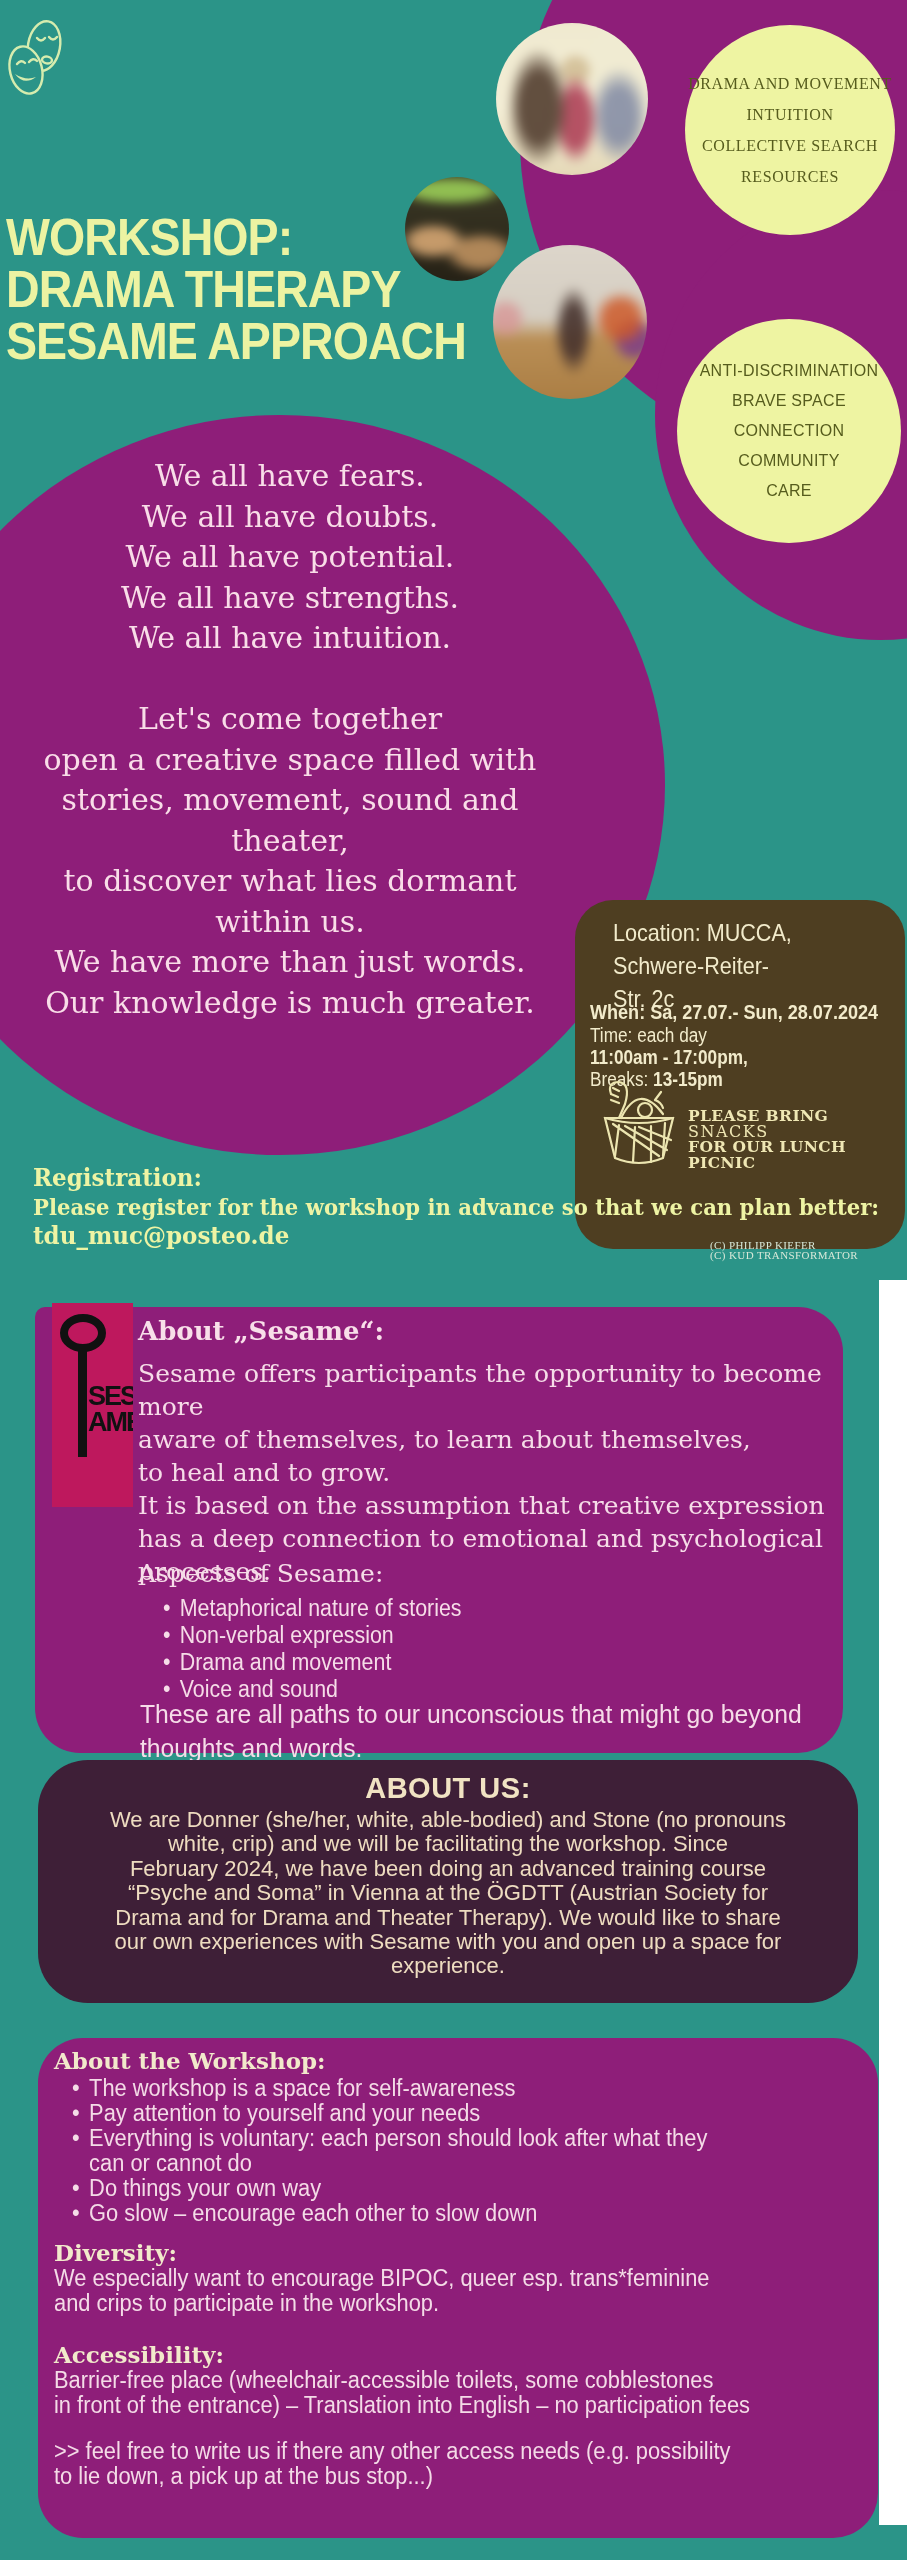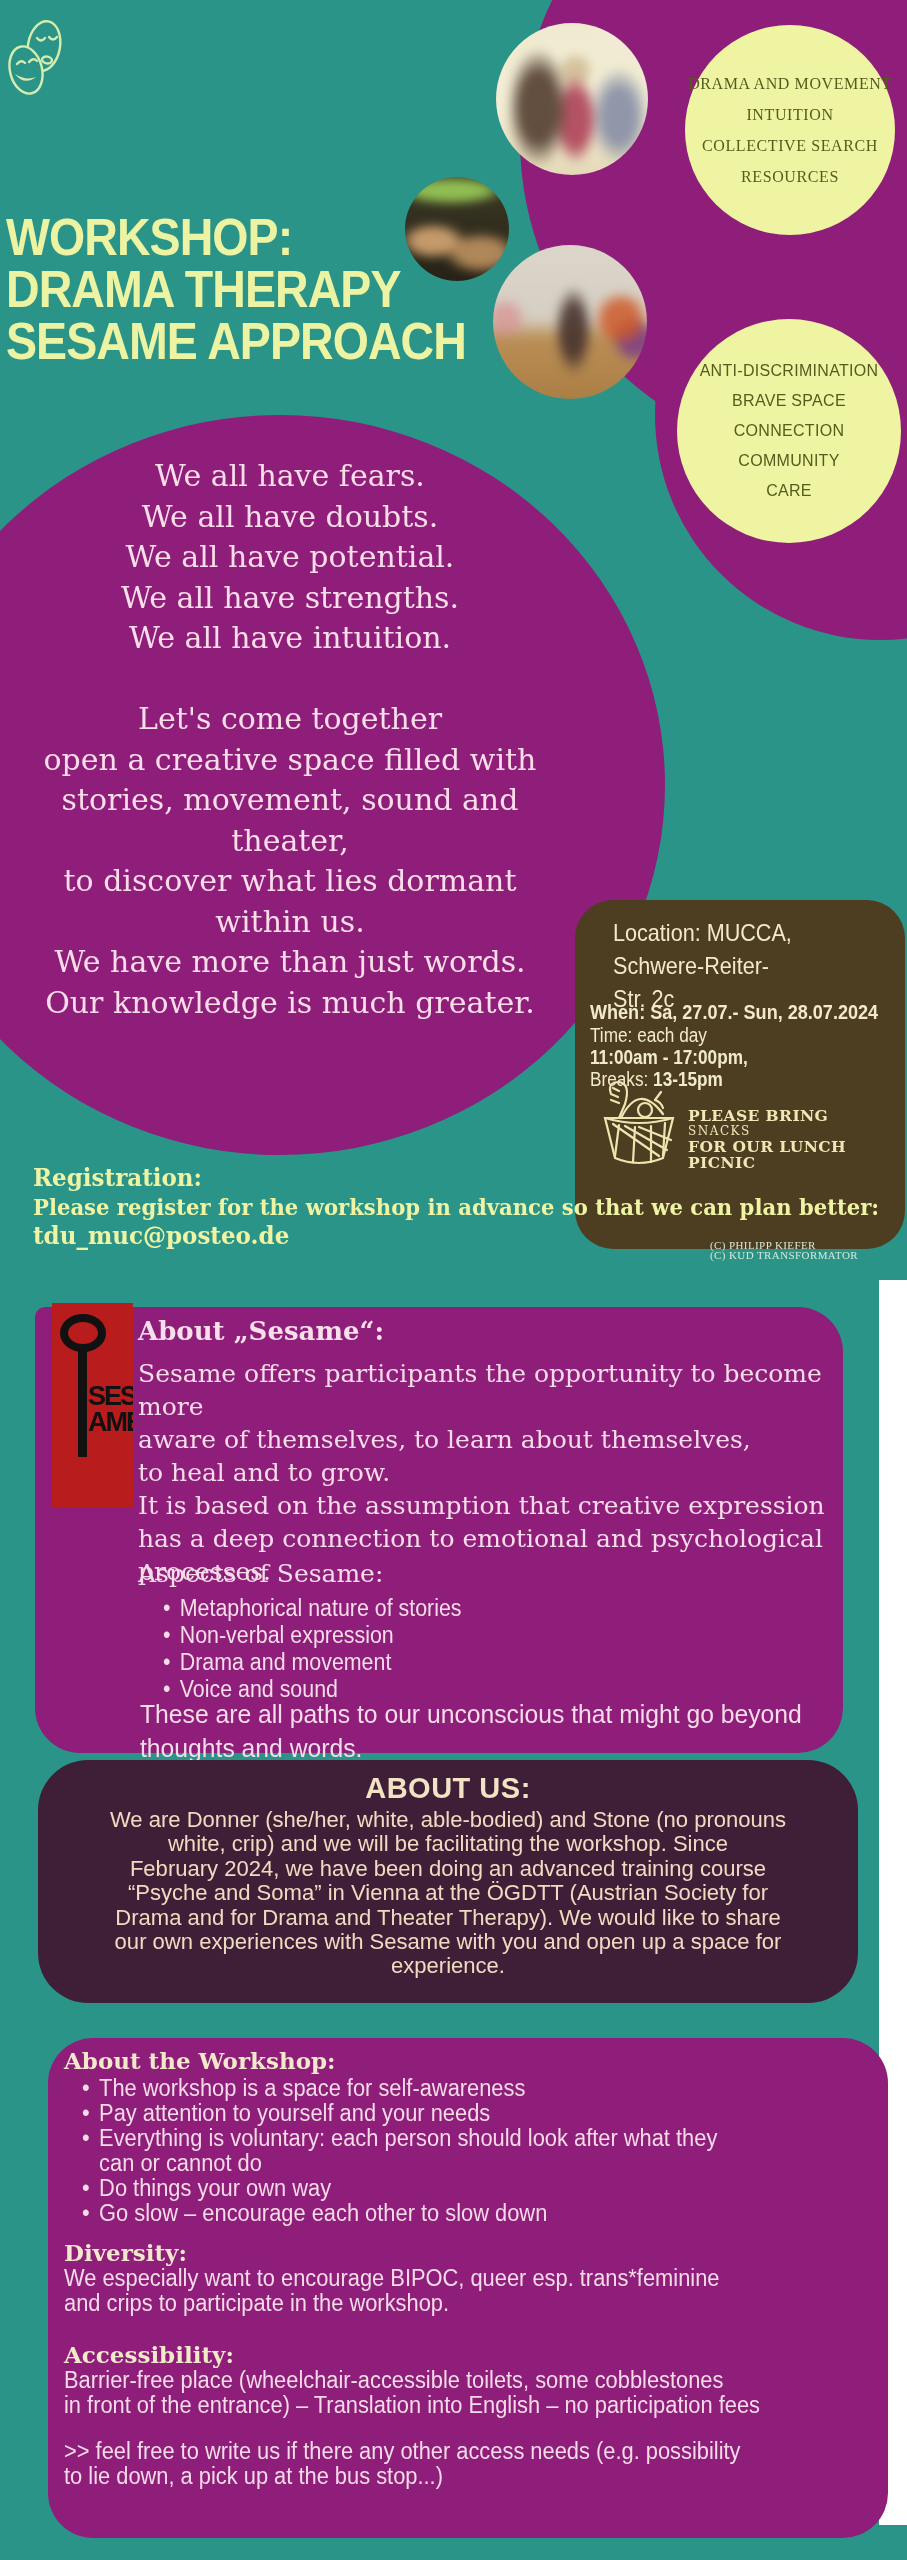--- a/index.html
+++ b/index.html
@@ -46,51 +46,51 @@
   .intro{position:absolute;left:15px;top:456px;width:550px;text-align:center;color:#f9dde8;
          font-family:"DejaVu Serif",serif;font-size:30px;line-height:40.5px;white-space:pre-line;}
   
   .infobox{position:absolute;left:575px;top:900px;width:330px;height:349px;background:#4e3e21;border-radius:38px;color:#f2ebcb;}
   .narrow{transform:scaleX(.86);transform-origin:0 0;white-space:nowrap;}
   .loc{position:absolute;left:38px;top:16px;font-size:24px;line-height:33px;white-space:pre-line;transform:scaleX(.9);transform-origin:0 0;}
   .ib-line{position:absolute;left:15px;font-size:20px;}
   .picnic{position:absolute;right:12px;top:208px;width:205px;text-align:left;
           font-family:"DejaVu Serif",serif;color:#efe7b4;}
   .picnic .l1,.picnic .l3{font-weight:bold;font-size:15.5px;line-height:16px;letter-spacing:.4px;}
-  .picnic .l2{font-size:12px;line-height:15px;letter-spacing:1.5px;}
+  .picnic .l2{font-size:16px;line-height:15px;letter-spacing:1.5px;}
   
   .reg{position:absolute;left:33px;top:1163px;color:#eef4a4;font-family:"DejaVu Serif",serif;font-weight:bold;
        transform:scaleX(.92);transform-origin:0 0;white-space:nowrap;}
   .reg .r1{font-size:25px;line-height:30px;}
   .reg .r2{font-size:23px;line-height:28px;}
   .reg .r3{font-size:25px;line-height:30px;}
   .reg a{color:#eef4a4;text-decoration:none;}
   .credits{position:absolute;left:710px;top:1241px;color:#d7e8d8;font-family:"Liberation Serif",serif;
            font-size:11px;line-height:9.5px;letter-spacing:.4px;}
   .white-strip{position:absolute;left:879px;top:1280px;width:28px;height:1245px;background:#ffffff;}
   
   .box{position:absolute;background:#8e1e79;color:#f6dce8;}
   .sesame-box{left:35px;top:1307px;width:808px;height:446px;border-radius:10px 45px 45px 45px;}
-  .sesame-logo{position:absolute;left:17px;top:-4px;width:81px;height:204px;background:#b91c1c;}
+  .sesame-logo{position:absolute;left:17px;top:-4px;width:81px;height:204px;background:#be185d;}
   .ses-head{position:absolute;left:103px;top:9px;font-family:"DejaVu Serif",serif;font-weight:bold;font-size:26px;color:#f8dfe9;}
   .ses-para{position:absolute;left:103px;top:50px;font-family:"DejaVu Serif",serif;font-size:25px;line-height:33px;white-space:pre-line;}
   .ses-aspects{position:absolute;left:103px;top:252px;font-family:"DejaVu Serif",serif;font-size:25px;}
   .bullets{margin:0;padding:0;list-style:none;}
   .bullets li{position:relative;padding-left:18px;white-space:pre-line;}
   .bullets li::before{content:"•";position:absolute;left:0;top:0;}
   .ses-bullets{position:absolute;left:128px;top:288px;font-size:23px;line-height:27px;
                transform:scaleX(.93);transform-origin:0 0;}
   .ses-close{position:absolute;left:105px;top:390px;font-size:26px;line-height:34px;white-space:pre-line;
              transform:scaleX(.95);transform-origin:0 0;}
   .aboutus-box{left:38px;top:1760px;width:820px;height:243px;background:#3e1f37;border-radius:50px;color:#eedcc0;}
   .au-head{position:absolute;left:0;right:0;top:12px;text-align:center;font-weight:bold;font-size:29px;
            letter-spacing:.5px;color:#f1e3c3;}
   .au-para{position:absolute;left:0;right:0;top:48px;text-align:center;font-size:22.5px;line-height:24.4px;
            white-space:pre-line;transform:scaleX(.98);transform-origin:50% 0;}
-  .workshop-box{left:48px;top:2038px;width:840px;height:500px;border-radius:45px;}
+  .workshop-box{left:38px;top:2038px;width:840px;height:500px;border-radius:45px;}
   .ws-inner{position:absolute;left:16px;top:10px;right:14px;}
   .ws-head{font-family:"DejaVu Serif",serif;font-weight:bold;font-size:23px;color:#f2e9cb;line-height:26px;}
   .ws-bullets{margin-top:2px;margin-left:18px;font-size:23px;line-height:25px;color:#f4dbe7;
               transform:scaleX(.95);transform-origin:0 0;}
   .ws-sec{margin-top:14px;}
   .ws-body{font-size:23px;line-height:25px;color:#f4dbe7;white-space:pre-line;
            transform:scaleX(.95);transform-origin:0 0;}
   .ws-note{margin-top:21px;}
 </style>
 </head>

